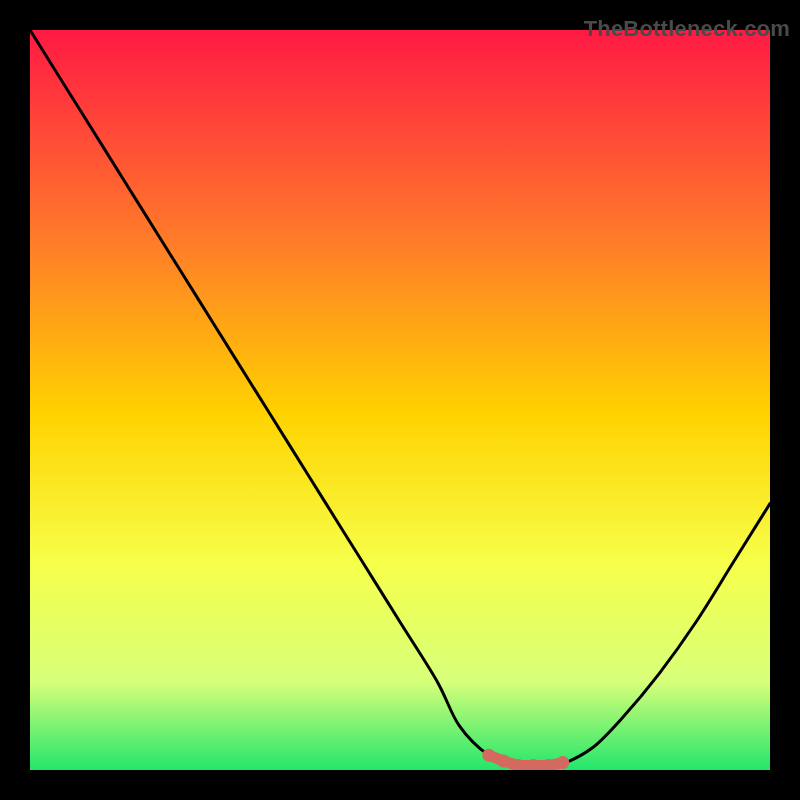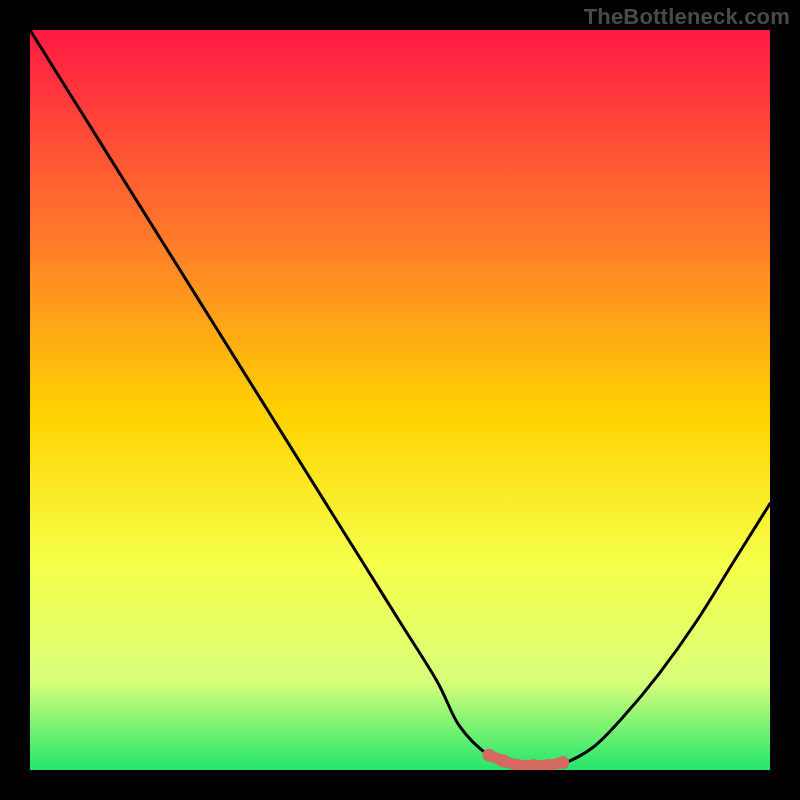--- a/index.html
+++ b/index.html
@@ -12,21 +12,21 @@
     overflow: hidden;
   }
   .frame {
     position: relative;
     width: 800px;
     height: 800px;
     background: #000;
   }
   .watermark {
     position: absolute;
-    top: 4px;
+    top: 16px;
     right: 10px;
     color: #4a4a4a;
     font-size: 22px;
     font-weight: 600;
     letter-spacing: 0.2px;
     z-index: 10;
     user-select: none;
   }
   .plot-outer {
     position: absolute;

